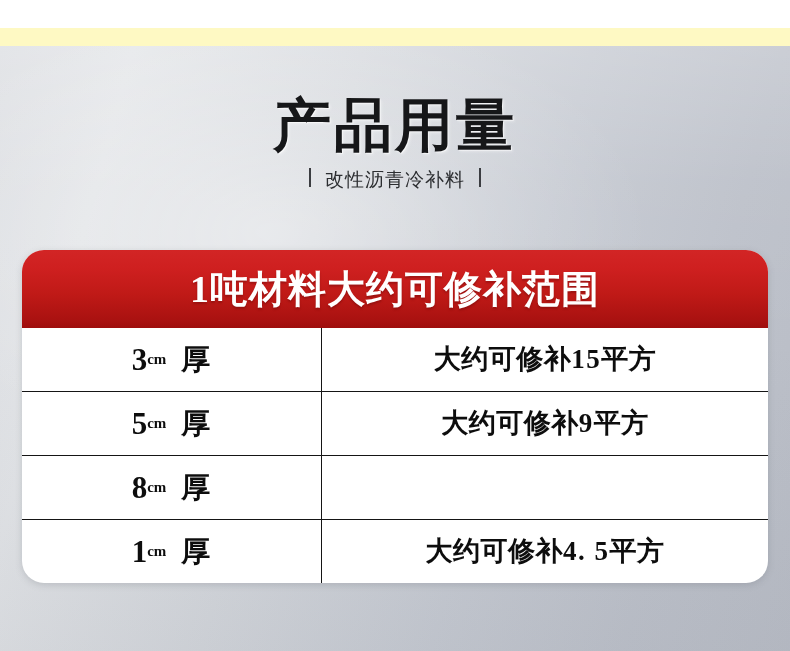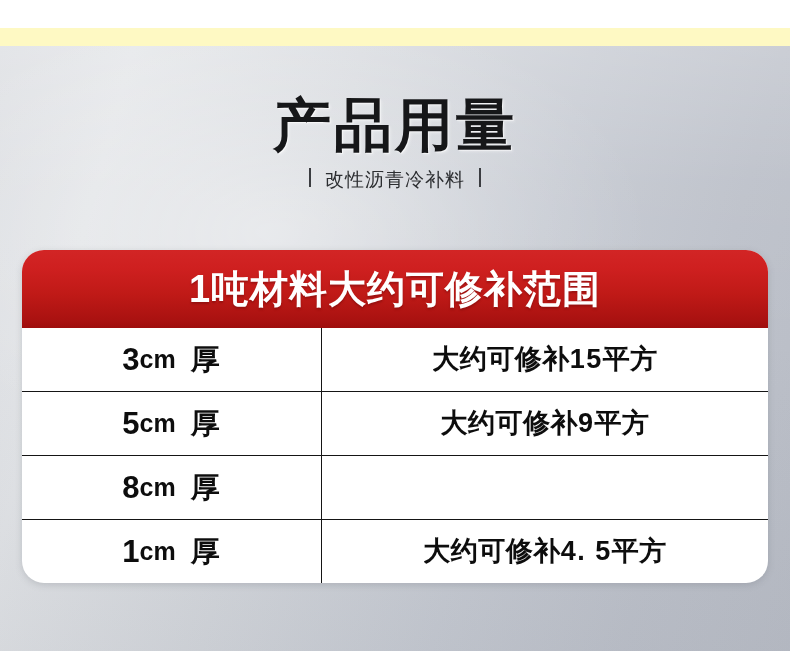--- a/index.html
+++ b/index.html
@@ -105,20 +105,21 @@
     position: absolute;
     left: 22px;
     top: 222px;
     width: 746px;
     height: 333px;
     border-radius: 22px;
     background: #ffffff;
     overflow: hidden;
     z-index: 4;
     box-shadow: 0 2px 7px rgba(90,95,105,0.22);
+    font-family: Liberation Serif, serif;
   }
 
   .table-header {
     position: relative;
     height: 78px;
     background: linear-gradient(to bottom,
                 #d22525 0%,
                 #cf2020 22%,
                 #c01a17 56%,
                 #a81110 92%,
@@ -168,21 +169,21 @@
     color: #0d0d0d;
   }
 
   .th-num {
     font-size: 31px;
     font-weight: 700;
     line-height: 1;
     letter-spacing: 0px;
   }
   .th-unit {
-    font-size: 25px;
+    font-size: 15px;
     font-weight: 700;
     line-height: 1;
     letter-spacing: 0px;
   }
   .th-word {
     font-size: 29px;
     font-weight: 700;
     line-height: 1;
     margin-left: 15px;
     letter-spacing: 1px;

